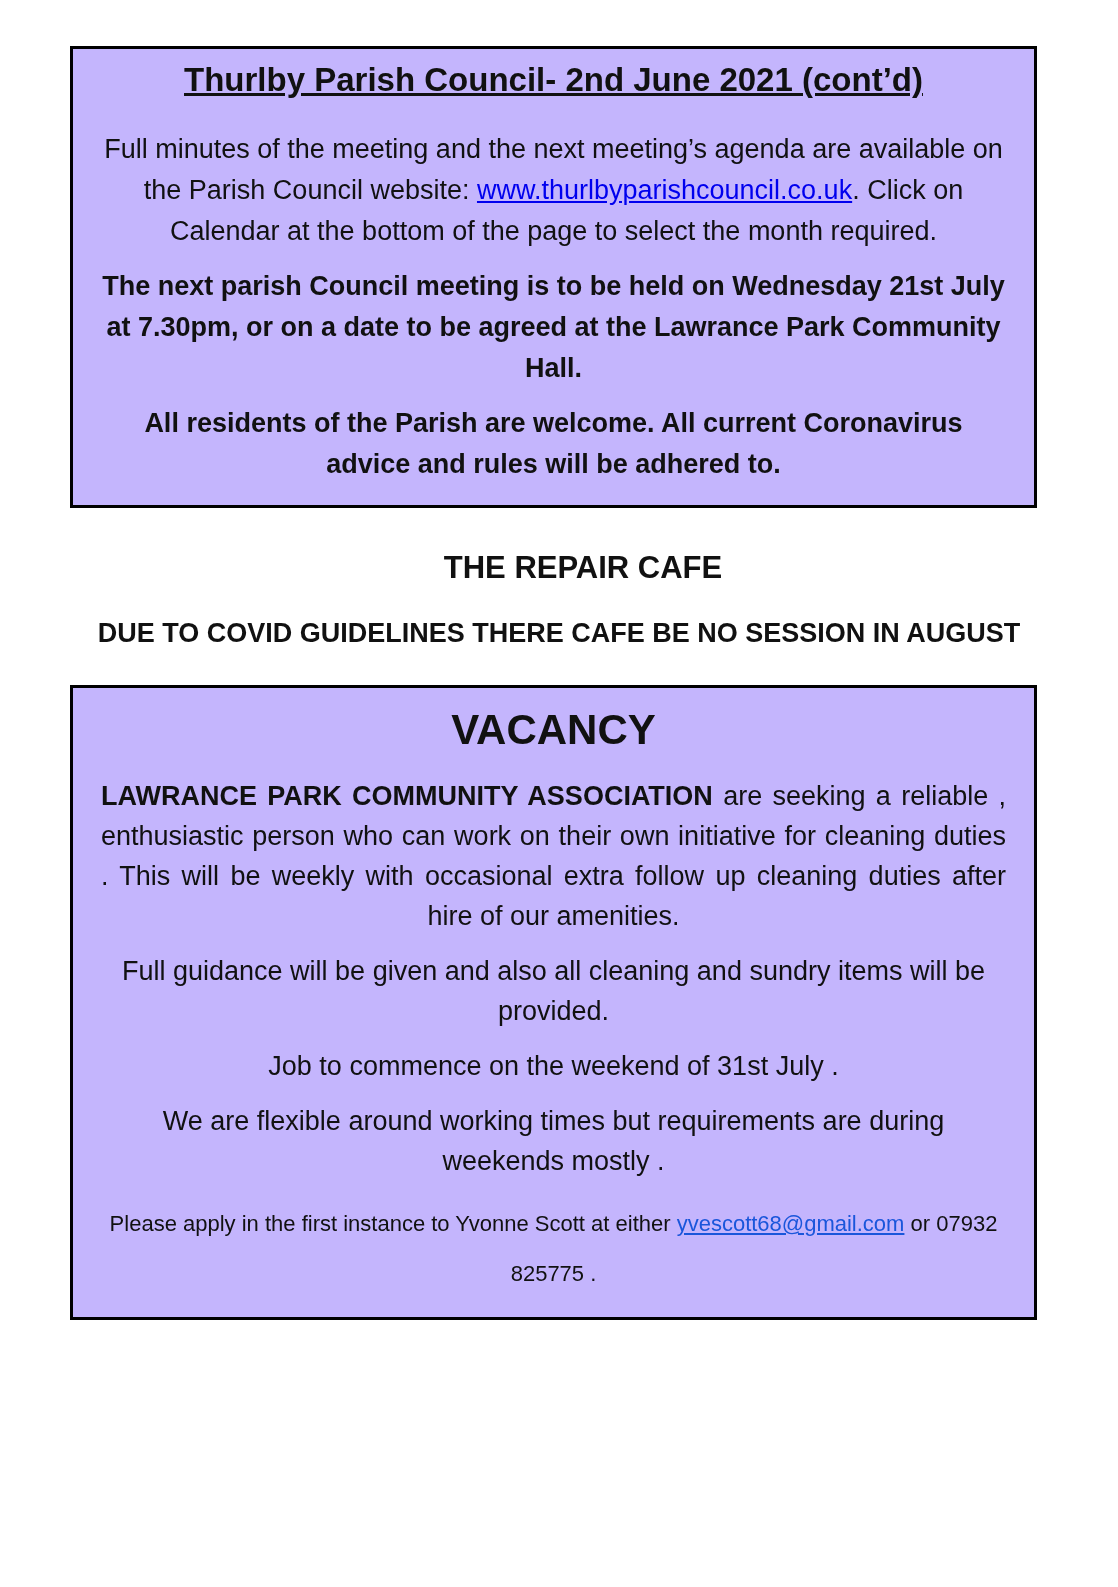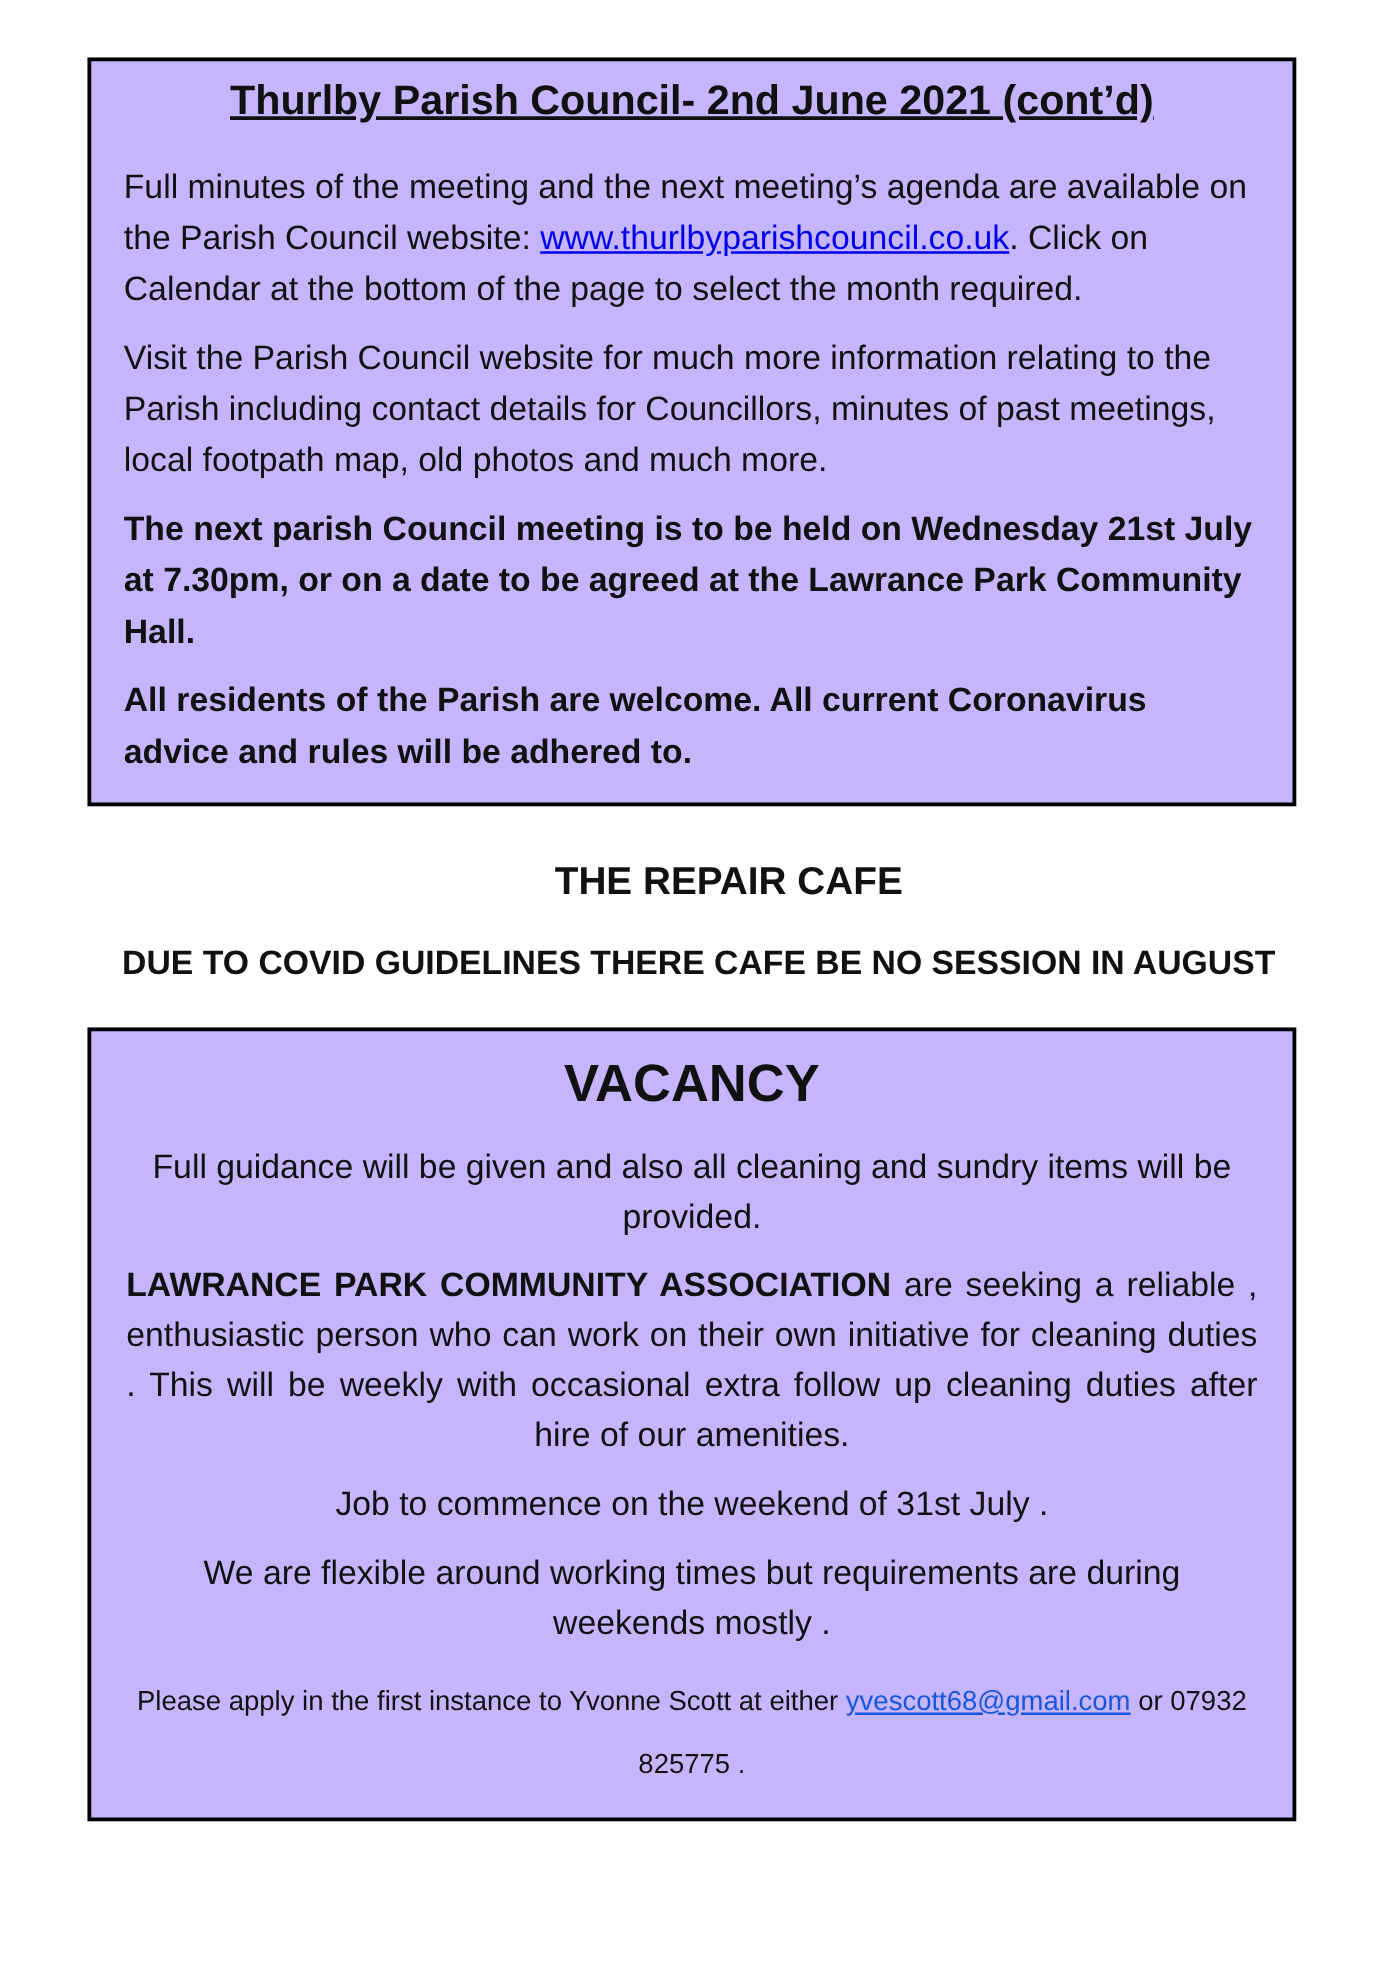--- a/index.html
+++ b/index.html
@@ -31,21 +31,21 @@
     font-size: 33px;
     font-weight: bold;
     text-align: center;
     text-decoration: underline;
     margin-bottom: 30px;
     letter-spacing: 0px;
   }
   .body-para {
     font-size: 27px;
     line-height: 41px;
-    text-align: left;
+    text-align: center;
     margin-bottom: 14px;
   }
   .body-para.bold { font-weight: bold; }
   a { cursor: pointer; }
   .link-web {
     color: #0000ee;
     text-decoration: underline;
   }
   .link-email {
     color: #1a56db;
@@ -97,37 +97,36 @@
 </head>
 <body>
 
 <div class="page">
 
   <div class="box council-box">
     <div class="council-title">Thurlby Parish Council- 2nd June 2021 (cont’d)</div>
 
     <p class="body-para"><span>Full minutes of the meeting and the next meeting’s agenda are available on the Parish Council website: </span><a class="link-web">www.thurlbyparishcouncil.co.uk</a><span>. Click on Calendar at the bottom of the page to select the month required.</span></p>
 
-    <p class="body-para">Visit the Parish Council website for much more information relating to the Parish including contact details for Councillors, minutes of past meetings, local footpath map, old photos and much more.</p>
 
     <p class="body-para bold">The next parish Council meeting is to be held on Wednesday 21st July at 7.30pm, or on a date to be agreed at the Lawrance Park Community Hall.</p>
 
     <p class="body-para bold">All residents of the Parish are welcome. All current Coronavirus advice and rules will be adhered to.</p>
   </div>
 
   <div class="repair-title">THE REPAIR CAFE</div>
 
   <div class="repair-notice">DUE TO COVID GUIDELINES THERE CAFE BE NO SESSION IN AUGUST</div>
 
   <div class="box vacancy-box">
     <div class="vacancy-title">VACANCY</div>
 
+    <p class="vac-para justified"><strong>LAWRANCE PARK COMMUNITY ASSOCIATION</strong><span> are seeking a reliable , enthusiastic person who can work on their own initiative for cleaning duties . This will be weekly with occasional extra follow up cleaning duties after hire of our amenities.</span></p>
+
     <p class="vac-para">Full guidance will be given and also all cleaning and sundry items will be provided.</p>
-
-    <p class="vac-para justified"><strong>LAWRANCE PARK COMMUNITY ASSOCIATION</strong><span> are seeking a reliable , enthusiastic person who can work on their own initiative for cleaning duties . This will be weekly with occasional extra follow up cleaning duties after hire of our amenities.</span></p>
 
 
     <p class="vac-para">Job to commence on the weekend of 31st July .</p>
 
     <p class="vac-para">We are flexible around working times but requirements are during weekends mostly .</p>
 
     <p class="apply-para"><span>Please apply in the first instance to Yvonne Scott at either </span><a class="link-email">yvescott68@gmail.com</a><span> or 07932 825775 .</span></p>
   </div>
 
 </div>

